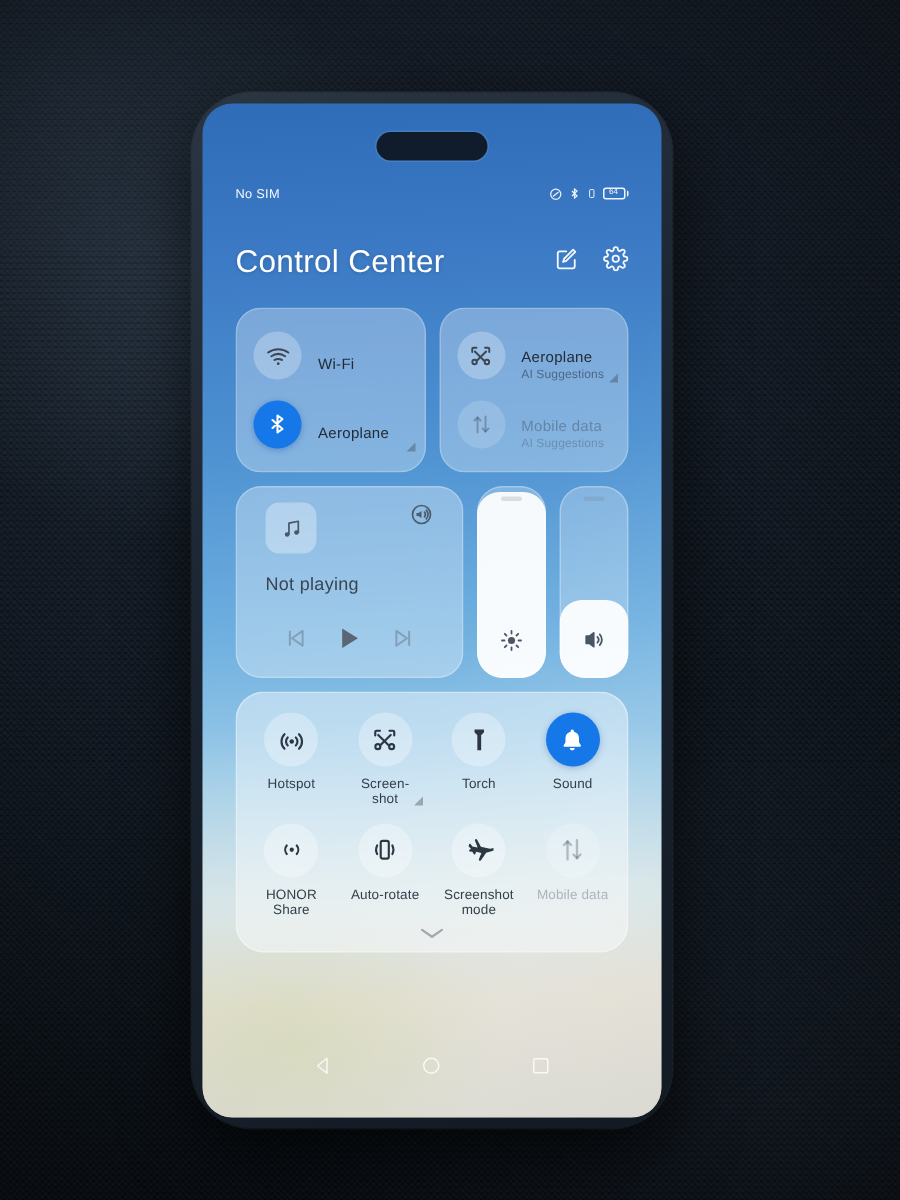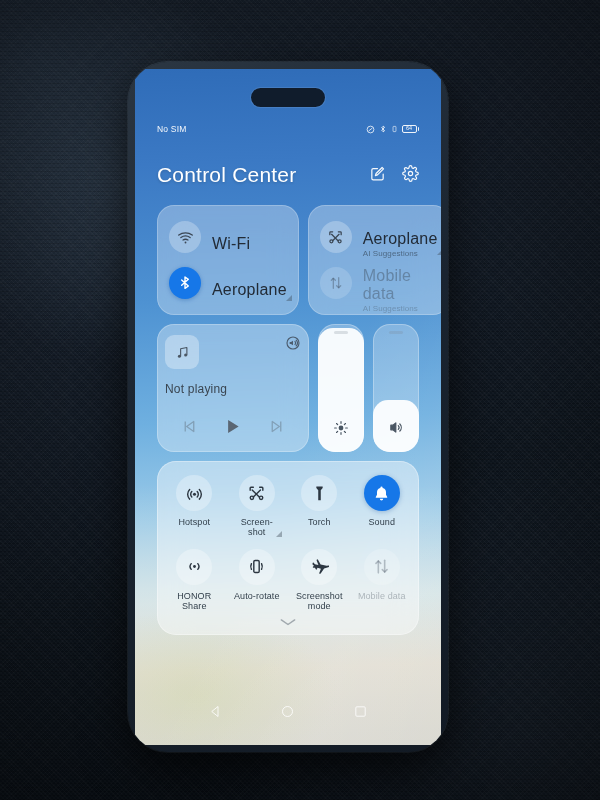--- a/index.html
+++ b/index.html
@@ -49,21 +49,21 @@
     border-radius: 40px;
     background: linear-gradient(150deg, #2b3642 0%, #1a2430 45%, #121a24 100%);
     box-shadow: 0 18px 46px rgba(0,0,0,0.72), 0 0 0 1px rgba(120,140,160,0.22);
     padding: 7px;
     overflow: hidden;
   }
   .screen {
     position: relative;
     width: 100%;
     height: 100%;
-    border-radius: 8px;
+    border-radius: 20px;
     overflow: hidden;
     background: linear-gradient(178deg, #2f6cb8 0%, #3b79c4 14%, #4e92d2 34%, #6fb0e0 52%, #9ccbe8 66%, #c9dfe8 78%, #ddd9cf 88%, #cfd0cc 100%);
   }
   
   .screen-glare {
     position: absolute; left: 0; right: 0; bottom: 0; height: 260px;
     background:
       radial-gradient(ellipse 200px 120px at 60px 210px, rgba(205,214,160,0.40), rgba(0,0,0,0) 72%),
       linear-gradient(180deg, rgba(255,252,240,0) 0%, rgba(250,246,232,0.30) 40%, rgba(226,224,214,0.55) 100%);
       pointer-events: none;
@@ -157,21 +157,21 @@
     width: 32px; height: 32px;
     border-radius: 50%;
     display: flex; align-items: center; justify-content: center;
     flex-shrink: 0;
     background: rgba(255,255,255,0.26);
   }
   .conn-icon-wrap.on { background: #1677e8; box-shadow: 0 1px 4px rgba(10,70,150,0.35); }
   .conn-icon-wrap.on svg { color: #ffffff; }
   .conn-icon-wrap svg { color: #3b4754; display: block; }
   .conn-label {
-    font-size: 16px;
+    font-size: 10px;
     color: #222b36;
     letter-spacing: 0.2px;
     margin-top: 13px;
   }
   .conn-label.dim { color: rgba(60,72,86,0.42); }
   .conn-icon-wrap.dim svg { color: rgba(60,72,86,0.38); }
   .conn-icon-wrap.dim { background: rgba(255,255,255,0.16); }
   .conn-sub {
     font-size: 8px;
     color: rgba(40,52,66,0.58);
@@ -187,21 +187,21 @@
     border-style: solid;
     border-width: 0 0 6px 6px;
     border-color: transparent transparent rgba(60,72,86,0.40) transparent;
   }
 
   
   .row2 { display: flex; gap: 9px; margin-bottom: 9px; height: 128px; }
   .media {
     flex: 1;
     border-radius: 17px;
-    padding: 11px 8px 9px;
+    padding: 11px 20px 9px;
     display: flex;
     flex-direction: column;
     position: relative;
     background: rgba(255,255,255,0.33);
     backdrop-filter: blur(14px);
     box-shadow: inset 0 0 0 1px rgba(255,255,255,0.25);
   }
   .media-top { display: flex; align-items: flex-start; justify-content: space-between; }
   .media-art {
     width: 34px; height: 34px;

